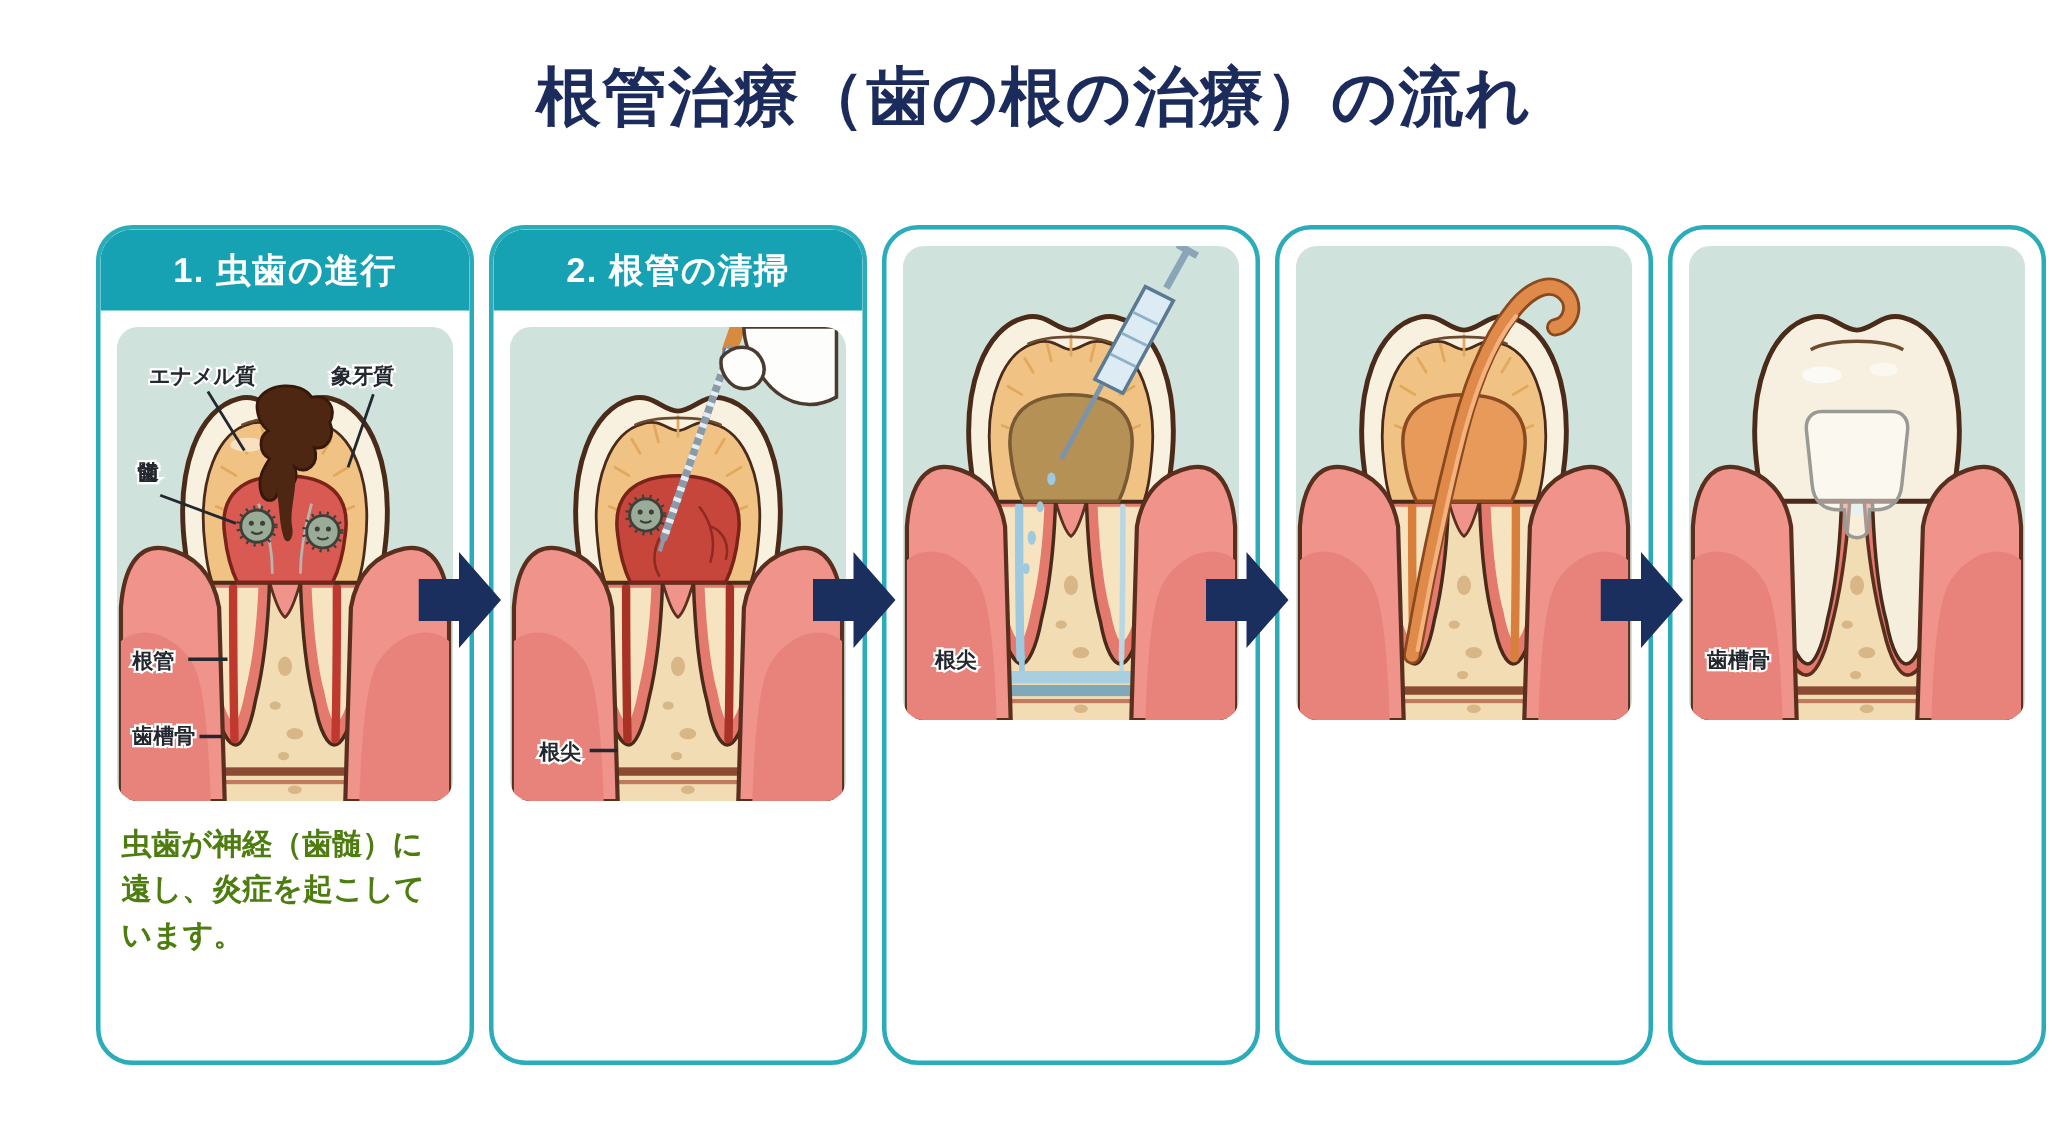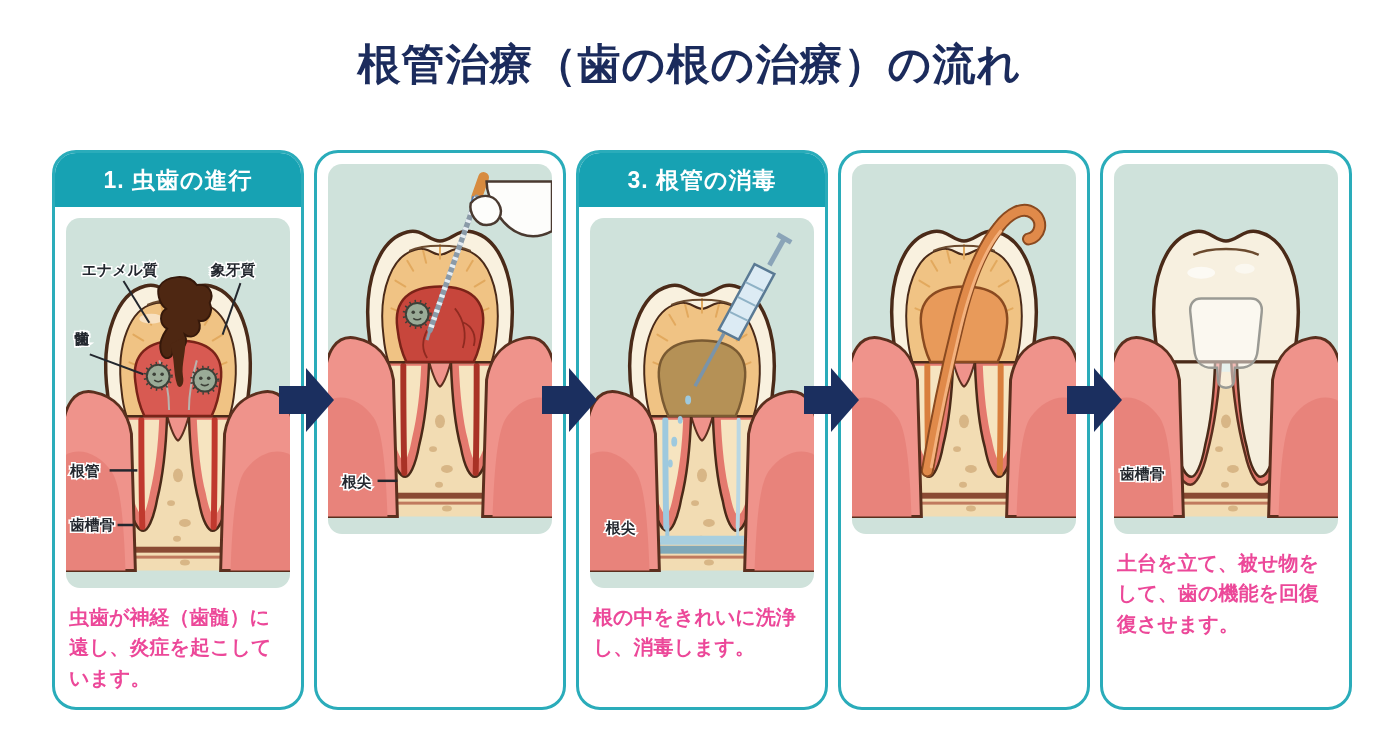--- a/index.html
+++ b/index.html
@@ -1,31 +1,31 @@
 <!DOCTYPE html>
 <html><head>
 <meta charset="utf-8">
 <style>
   * { margin:0; padding:0; box-sizing:border-box; }
   html,body { width:1379px; height:752px; background:#ffffff; overflow:hidden;
               font-family:"Liberation Sans", sans-serif; }
   .stage { position:relative; width:1379px; height:752px; background:#fff; }
   .title { position:absolute; top:36px; left:0; width:100%; text-align:center;
            font-size:43px; font-weight:bold; color:#1b2b5c; letter-spacing:1px; }
-  .row { position:absolute; left:52px; top:150px; display:flex; gap:10px;border-radius:25px; }
+  .row { position:absolute; left:64px; top:150px; display:flex; gap:10px;border-radius:25px; }
   .card { width:252px; height:560px; background:#fff; border:3.5px solid #2aacba;
           border-radius:24px; overflow:hidden; display:flex; flex-direction:column;
           flex:0 0 auto; }
   .card-header { background:#17a2b3; color:#fff; min-height:54px; display:flex;
                  align-items:center; justify-content:center; font-size:23px;
                  font-weight:bold; letter-spacing:1px; }
-  .illus { margin:11px 11px 6px 11px; height:370px; border-radius:14px;
+  .illus { margin:11px 11px 6px 11px; height:316px; border-radius:14px;
            overflow:hidden; background:#cfe2db; }
   .illus svg { display:block; width:100%; height:100%; }
-  .desc { padding:8px 14px 0 14px; color:#ec4899; font-weight:bold;
+  .desc { padding:8px 14px 0 14px; color:#4d7c0f; font-weight:bold;
           font-size:20px; line-height:1.52; }
   .arrow { position:absolute; width:56px; height:66px; top:367px; z-index:5; }
   svg text.lbl { font-family:"Liberation Sans", sans-serif; font-size:15px;
                  font-weight:bold; fill:#23272e; stroke:#ffffff; stroke-width:3px;
                  paint-order:stroke; }
   svg text.vert { writing-mode:vertical-rl; text-orientation:upright; }
 </style>
 </head>
 <body>
 
@@ -155,20 +155,21 @@
           <text class="lbl" x="146" y="40">象牙質</text>
           <text class="lbl vert" x="16" y="84">歯髄</text>
           <text class="lbl" x="4" y="243">根管</text>
           <text class="lbl" x="4" y="297">歯槽骨</text>
         </svg>
       </div>
       <div class="desc">虫歯が神経（歯髄）に遠し、炎症を起こしています。</div>
     </div>
 
     <div class="card">
+      <div class="card-header">2. 根管の清掃</div>
       <div class="illus">
         <svg viewBox="0 0 226 338">
           <use href="#boneG"></use>
           <use href="#rootLP" fill="#e4796e" stroke="#4a2a18" stroke-width="2.5"></use>
           <use href="#rootRP" fill="#e4796e" stroke="#4a2a18" stroke-width="2.5"></use>
           <use href="#rootLiP" fill="#f6e4c0"></use>
           <use href="#rootRiP" fill="#f6e4c0"></use>
           <use href="#canalLP" fill="none" stroke="#a93226" stroke-width="6" stroke-linecap="round"></use>
           <use href="#canalRP" fill="none" stroke="#a93226" stroke-width="6" stroke-linecap="round"></use>
           <use href="#gumVP" fill="#ef938b" stroke="#5b2f1e" stroke-width="2"></use>
@@ -192,21 +193,20 @@
             <path d="M144,22 C152,12 166,12 172,22 C178,32 172,44 160,44 C150,44 142,32 144,22 Z" fill="#fdfdfb" stroke="#4a3a30" stroke-width="2.5"></path>
           </g>
           <use href="#gumsG"></use>
           <line x1="50" y1="302" x2="70" y2="302" stroke="#23272e" stroke-width="2.5"></line>
           <text class="lbl" x="14" y="308">根尖</text>
         </svg>
       </div>
     </div>
 
     <div class="card">
-      <div class="card-header">3. 根管の消毒</div>
       <div class="illus">
         <svg viewBox="0 0 226 338">
           <use href="#boneG"></use>
           <use href="#rootLP" fill="#e4796e" stroke="#4a2a18" stroke-width="2.5"></use>
           <use href="#rootRP" fill="#e4796e" stroke="#4a2a18" stroke-width="2.5"></use>
           <use href="#rootLiP" fill="#f6e4c0"></use>
           <use href="#rootRiP" fill="#f6e4c0"></use>
           <use href="#canalLP" fill="none" stroke="#9ec9de" stroke-width="6" stroke-linecap="round"></use>
           <use href="#canalRP" fill="none" stroke="#b9d7e3" stroke-width="4" stroke-linecap="round"></use>
           <use href="#gumVP" fill="#ef938b" stroke="#5b2f1e" stroke-width="2"></use>
@@ -229,21 +229,20 @@
             <line x1="135" y1="99" x2="106" y2="152" stroke="#7a94aa" stroke-width="3.5"></line>
             <path d="M150,105 L130,95 L166,29 L186,39 Z" fill="#dcebf4" stroke="#5a7a94" stroke-width="2.5"></path>
             <path d="M141,77 L159,86 M149,62 L167,71 M157,47 L175,56" stroke="#8fb2c6" stroke-width="2"></path>
             <line x1="181" y1="30" x2="196" y2="3" stroke="#8aa4b8" stroke-width="5"></line>
             <line x1="189" y1="-1" x2="203" y2="7" stroke="#8aa4b8" stroke-width="5"></line>
           </g>
           <use href="#gumsG"></use>
           <text class="lbl" x="16" y="300">根尖</text>
         </svg>
       </div>
-      <div class="desc">根の中をきれいに洗浄し、消毒します。</div>
     </div>
 
     <div class="card">
       <div class="illus">
         <svg viewBox="0 0 226 338">
           <use href="#boneG"></use>
           <use href="#rootLP" fill="#e4796e" stroke="#4a2a18" stroke-width="2.5"></use>
           <use href="#rootRP" fill="#e4796e" stroke="#4a2a18" stroke-width="2.5"></use>
           <use href="#rootLiP" fill="#f6e4c0"></use>
           <use href="#rootRiP" fill="#f6e4c0"></use>
@@ -280,21 +279,20 @@
           <ellipse cx="88" cy="92" rx="14" ry="6" fill="#ffffff" opacity="0.65"></ellipse>
           <ellipse cx="132" cy="88" rx="10" ry="5" fill="#ffffff" opacity="0.5"></ellipse>
           <line x1="48" y1="182" x2="178" y2="182" stroke="#4a2a18" stroke-width="2.5"></line>
           <path d="M88,118 L138,118 C146,118 150,124 149,132 L145,170
                 C144,182 137,188 127,188 L122,188 L121,202 C120,210 106,210 105,202 L104,188 L99,188
                 C89,188 82,182 81,170 L77,132 C76,124 80,118 88,118 Z" fill="rgba(255,255,255,0.5)" stroke="#9a9a94" stroke-width="2.5"></path>
           <use href="#gumsG"></use>
           <text class="lbl" x="6" y="300">歯槽骨</text>
         </svg>
       </div>
-      <div class="desc">土台を立て、被せ物をして、歯の機能を回復復させます。</div>
     </div>
 
   </div>
 
   <div class="arrow" style="left:279px">
     <svg viewBox="0 0 56 66">
         <polygon points="0,19 27,19 27,1 55,33 27,65 27,47 0,47" fill="#1b2f5f"></polygon>
       </svg>
   </div>
   <div class="arrow" style="left:542px">

